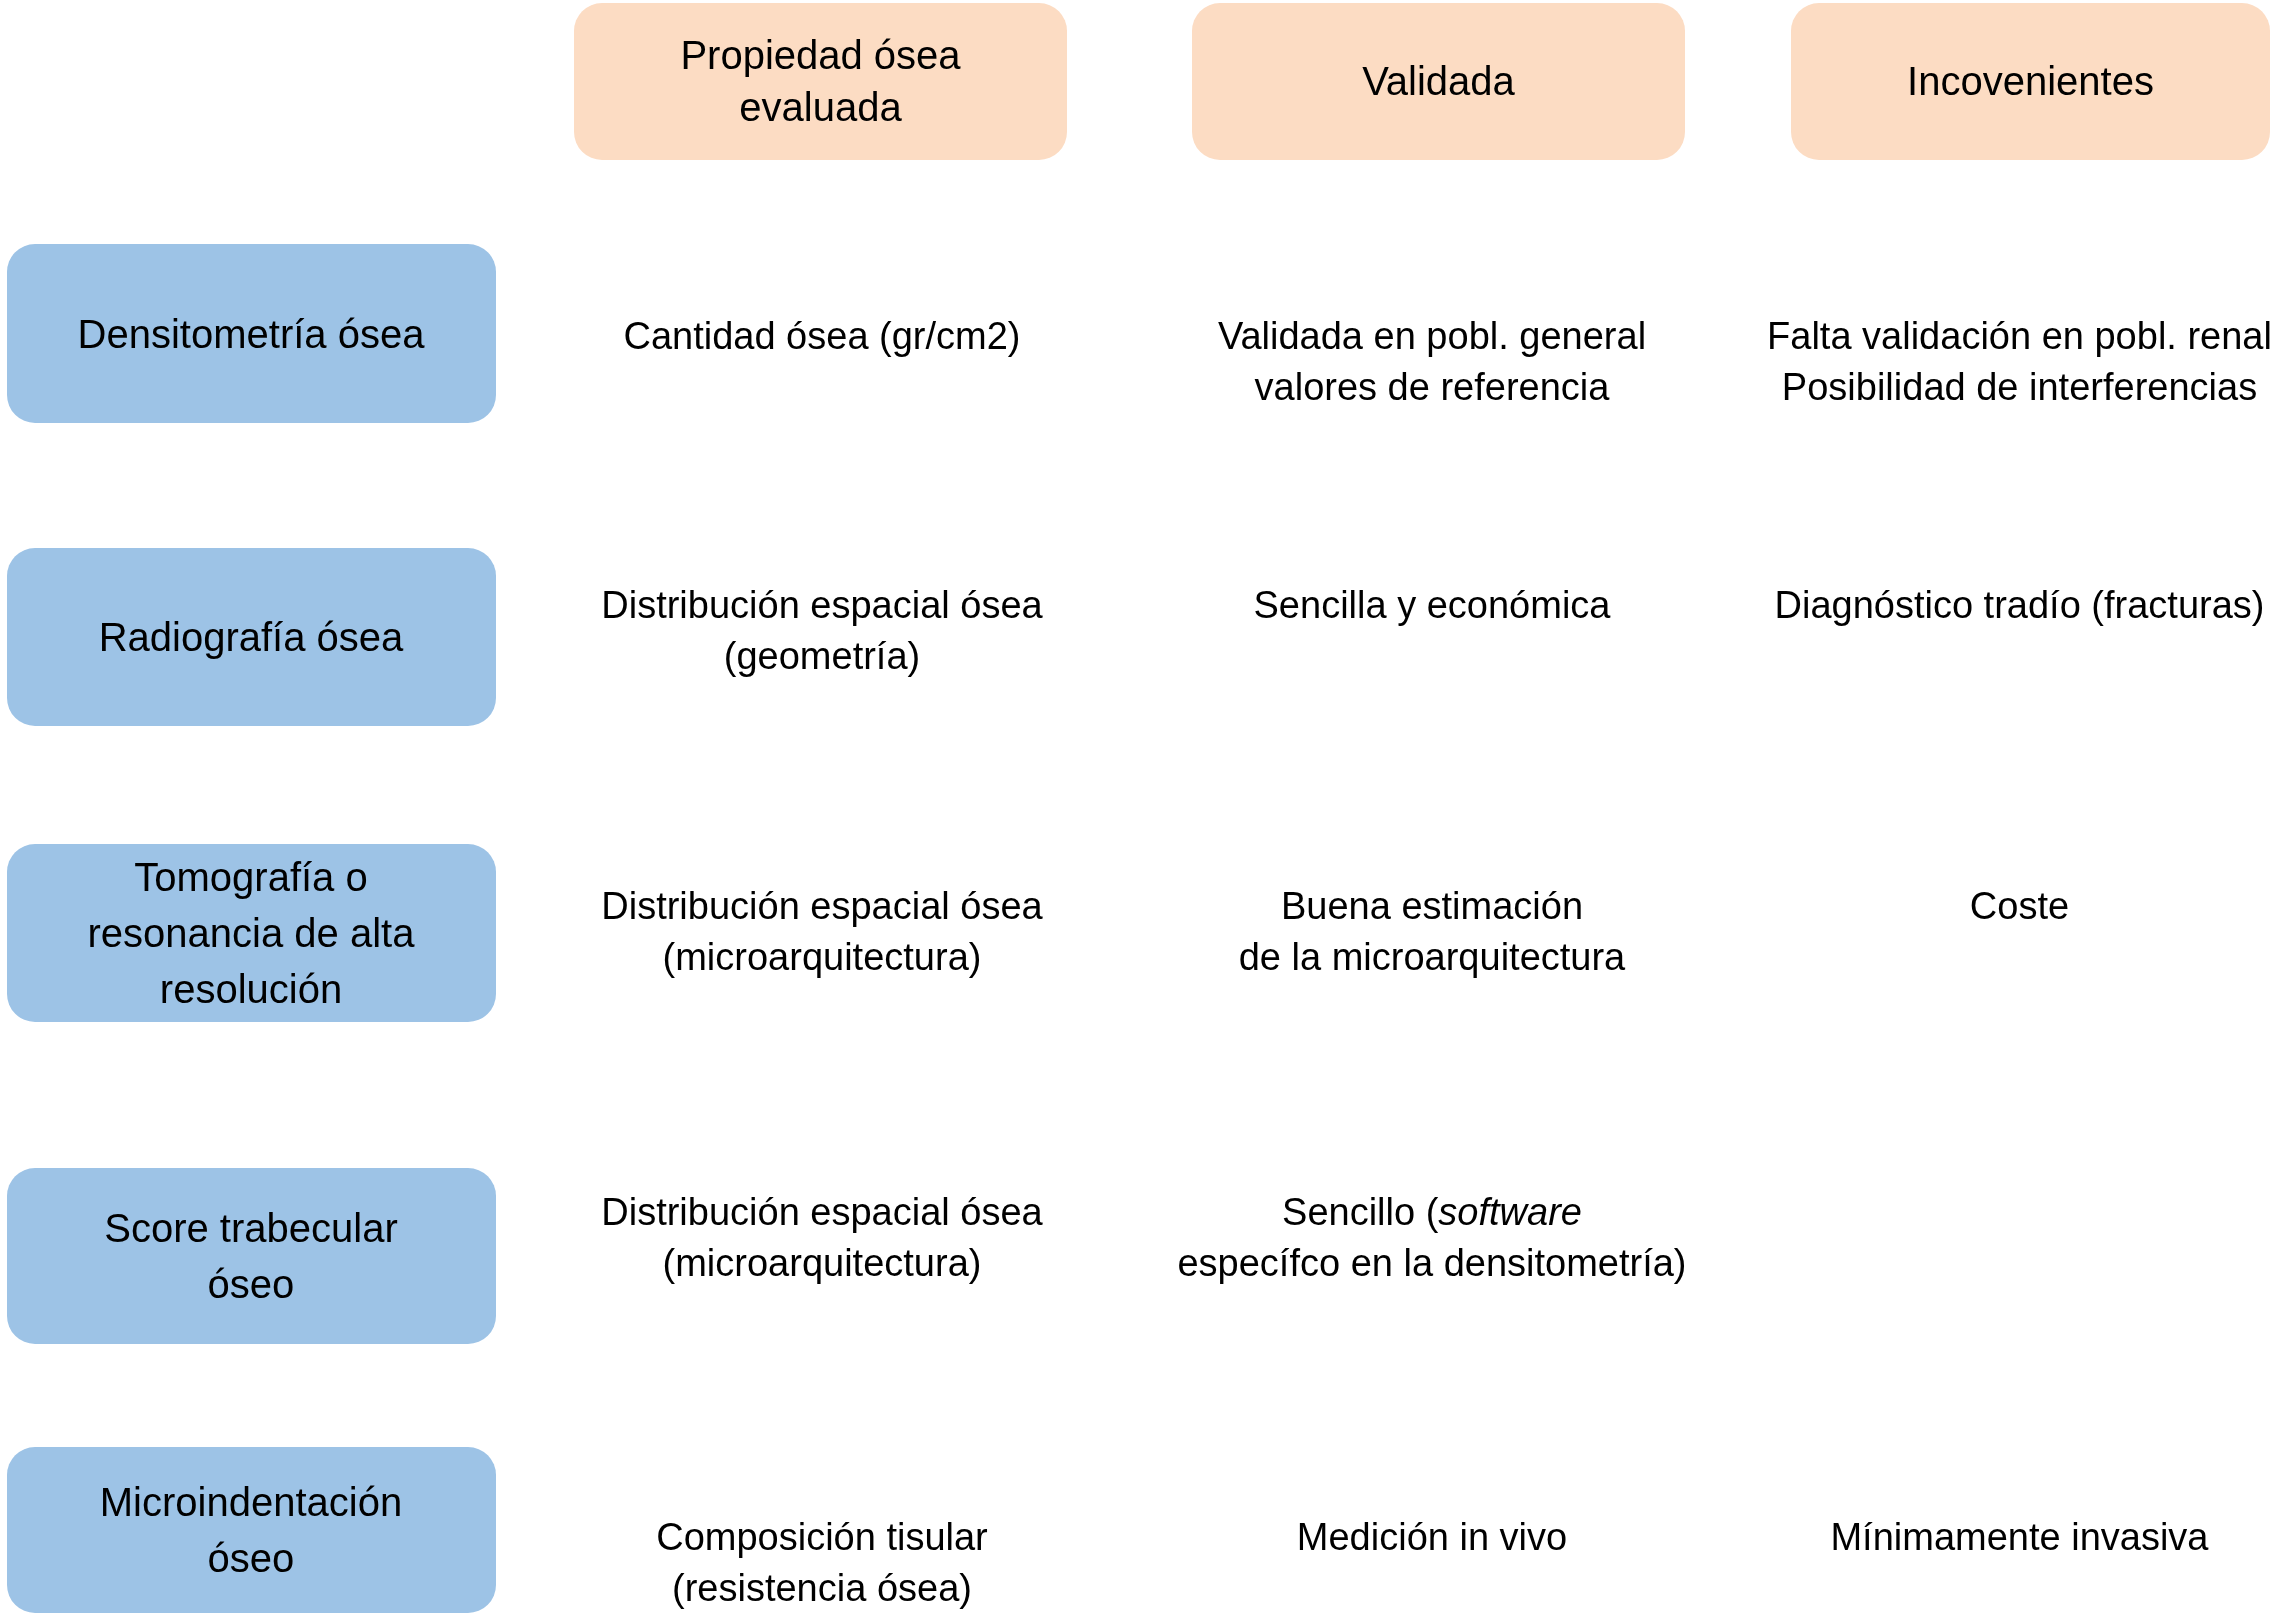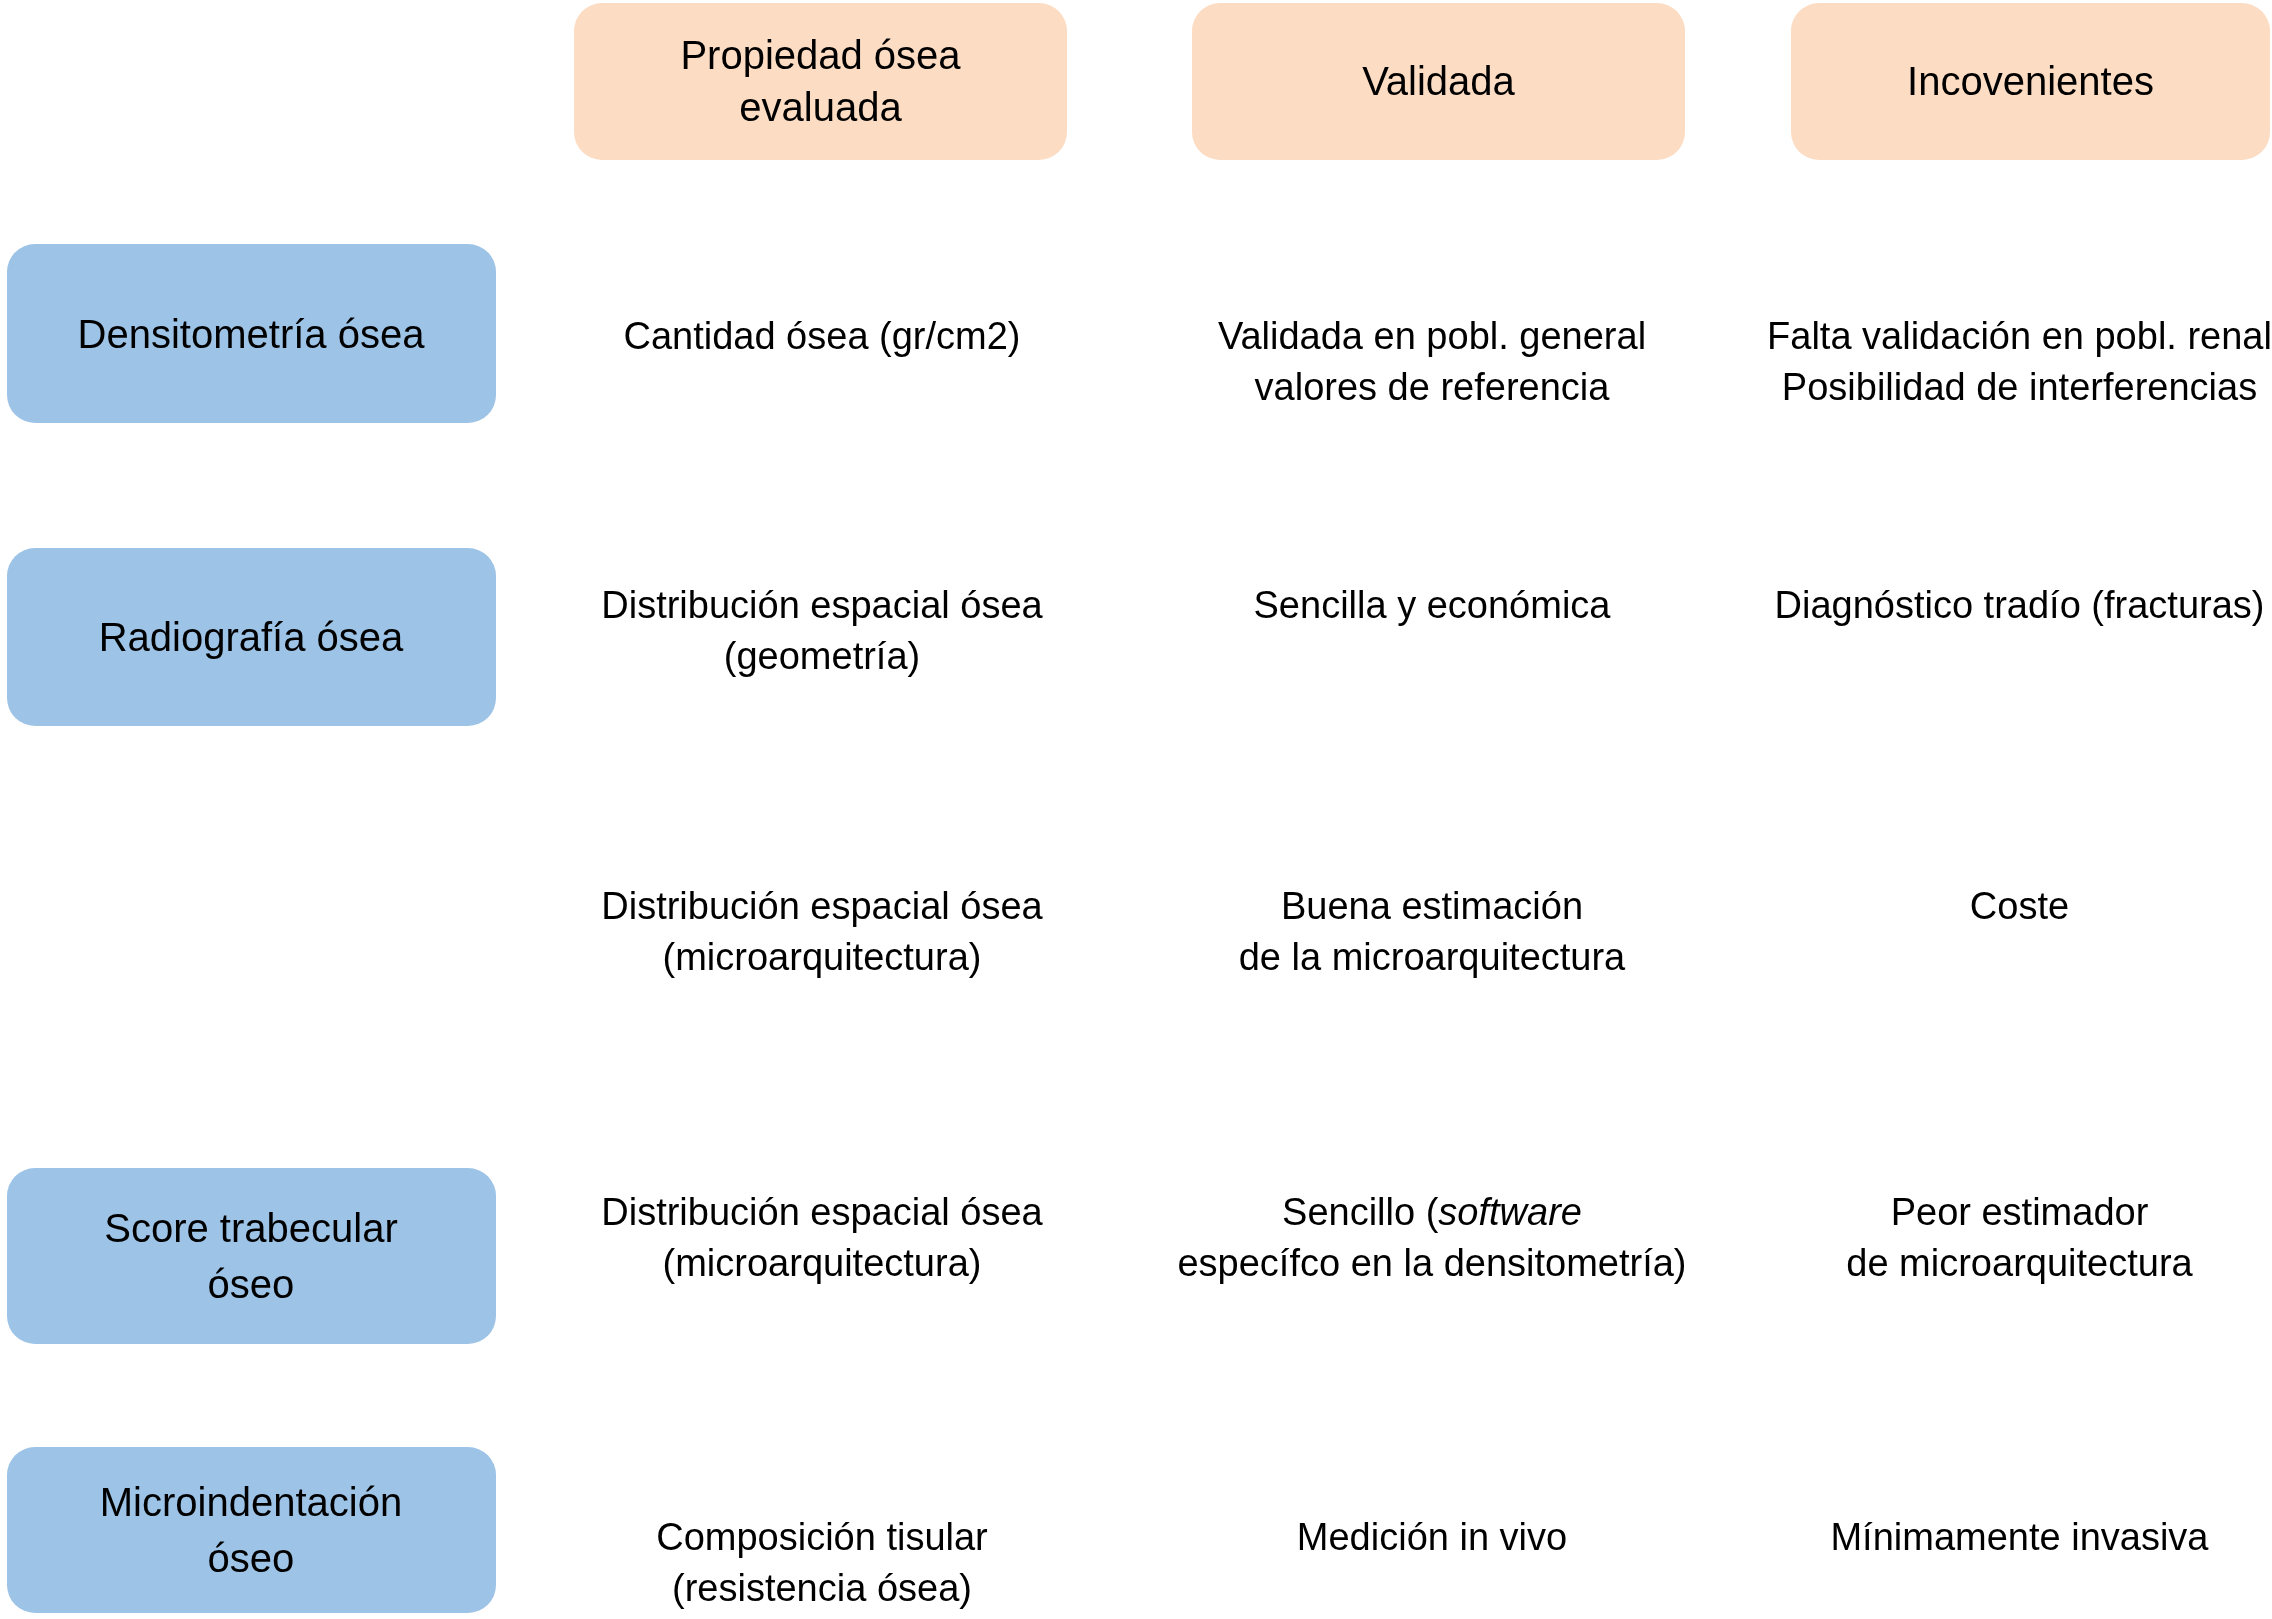--- a/index.html
+++ b/index.html
@@ -102,36 +102,39 @@
 Posibilidad de interferencias</div>
 
   <div class="lbl" id="lbl-1">
     <span>Radiografía ósea</span>
   </div>
   <div class="cell col-property row-1">Distribución espacial ósea
 (geometría)</div>
   <div class="cell col-advantages row-1">Sencilla y económica</div>
   <div class="cell col-disadvantages row-1">Diagnóstico tradío (fracturas)</div>
 
+  <div class="lbl" id="lbl-2">
+    <span>Tomografía o
+resonancia de alta
+resolución</span>
+  </div>
   <div class="cell col-property row-2">Distribución espacial ósea
 (microarquitectura)</div>
   <div class="cell col-advantages row-2">Buena estimación
 de la microarquitectura</div>
   <div class="cell col-disadvantages row-2">Coste</div>
 
   <div class="lbl" id="lbl-3">
     <span>Score trabecular
 óseo</span>
   </div>
   <div class="cell col-property row-3">Distribución espacial ósea
 (microarquitectura)</div>
   <div class="cell col-advantages row-3"><span>Sencillo (</span><i>software</i><span>
 específco en la densitometría)</span></div>
-  <div class="cell col-disadvantages row-3">Peor estimador
-de microarquitectura</div>
 
   <div class="lbl" id="lbl-4">
     <span>Microindentación
 óseo</span>
   </div>
   <div class="cell col-property row-4">Composición tisular
 (resistencia ósea)</div>
   <div class="cell col-advantages row-4">Medición in vivo</div>
   <div class="cell col-disadvantages row-4">Mínimamente invasiva</div>
 

